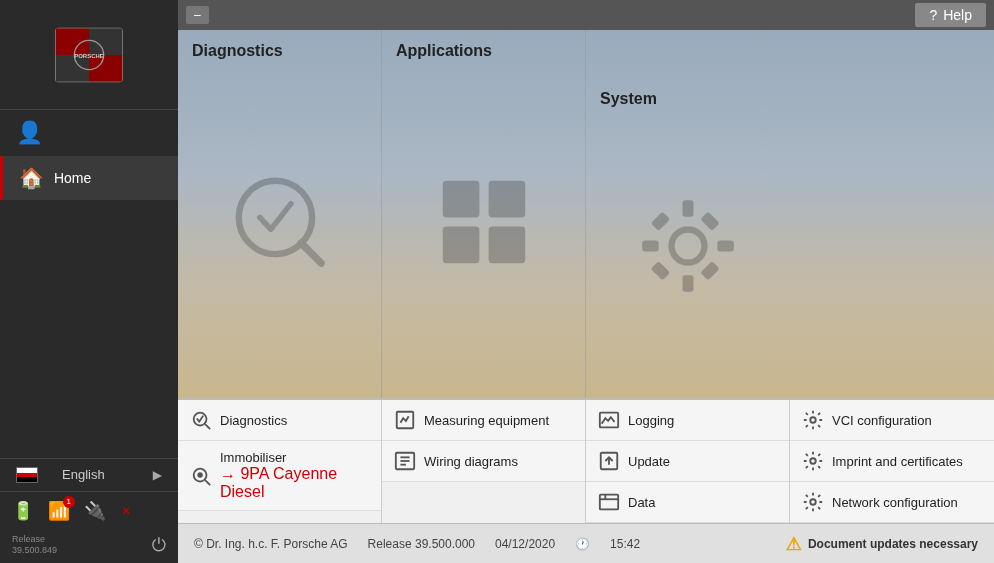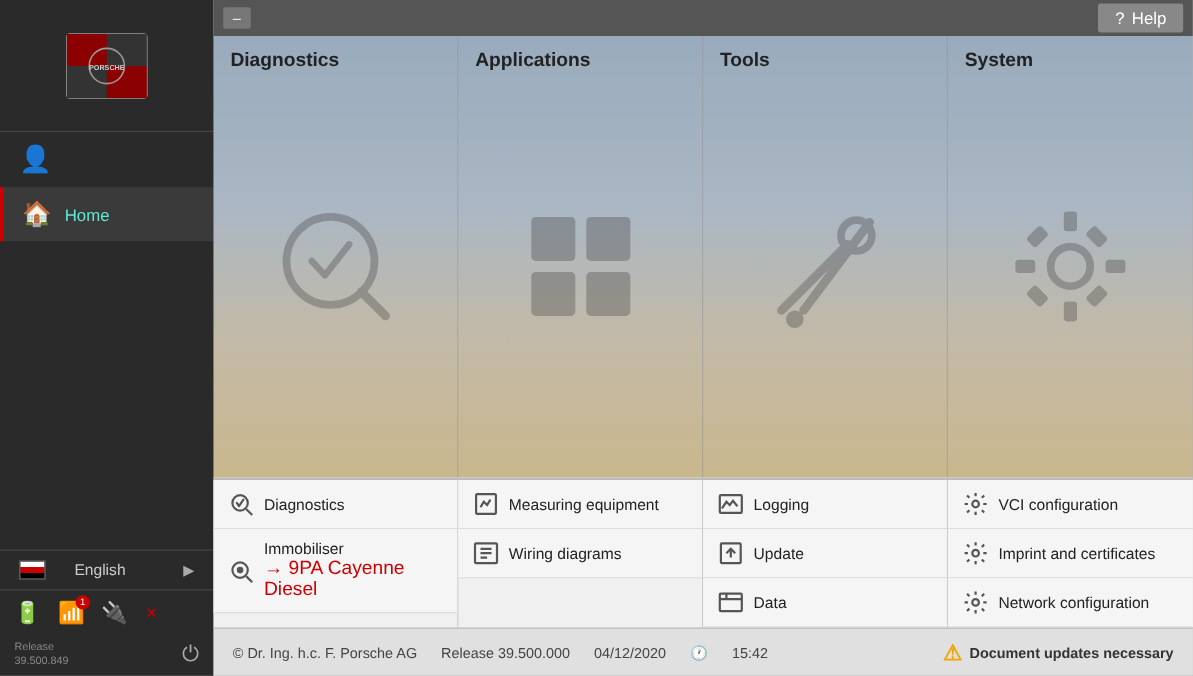--- a/index.html
+++ b/index.html
@@ -37,21 +37,21 @@
     #home-row {
       background: #3a3a3a;
       border-left: 3px solid #cc0000;
       padding: 10px 16px;
       display: flex;
       align-items: center;
       gap: 10px;
       cursor: pointer;
     }
     #home-row .home-icon { font-size: 20px; color: #ccc; }
-    #home-row .home-label { color: #5eead4; font-size: 14px; }
+    #home-row .home-label { color: #ffffff; font-size: 14px; }
 
     .sidebar-spacer { flex: 1; }
 
     #language-row {
       padding: 8px 16px;
       display: flex;
       align-items: center;
       gap: 24px;
       cursor: pointer;
       border-top: 1px solid #444;
@@ -158,21 +158,21 @@
     .hero-tile {
       display: flex;
       flex-direction: column;
       align-items: center;
       justify-content: center;
       position: relative;
       z-index: 1;
       cursor: pointer;
       border-right: 1px solid rgba(150,150,150,0.5);
     }
-    .hero-tile:last-child { border-right: none; }
+    .hero-tile:last-child { border-right: none; margin-top: 48px; }
     .hero-tile-title {
       position: absolute;
       top: 12px;
       left: 14px;
       font-size: 16px;
       font-weight: bold;
       color: #222;
     }
     .hero-icon {
       opacity: 0.3;
@@ -322,33 +322,20 @@
       <div class="hero-icon">
         <svg class="hero-svg" viewBox="0 0 120 120">
           <rect x="15" y="15" width="40" height="40" rx="4" fill="#333"></rect>
           <rect x="65" y="15" width="40" height="40" rx="4" fill="#333"></rect>
           <rect x="15" y="65" width="40" height="40" rx="4" fill="#333"></rect>
           <rect x="65" y="65" width="40" height="40" rx="4" fill="#333"></rect>
         </svg>
       </div>
     </div>
 
-    <div class="hero-tile">
-      <span class="hero-tile-title">Tools</span>
-      <div class="hero-icon">
-        <svg class="hero-svg" viewBox="0 0 120 120">
-
-          <line x1="20" y1="100" x2="80" y2="40" stroke="#333" stroke-width="8" stroke-linecap="round"></line>
-          <circle cx="88" cy="32" r="14" fill="none" stroke="#333" stroke-width="7"></circle>
-
-          <line x1="100" y1="20" x2="40" y2="100" stroke="#333" stroke-width="8" stroke-linecap="round"></line>
-          <circle cx="32" cy="108" r="8" fill="#333"></circle>
-        </svg>
-      </div>
-    </div>
 
     <div class="hero-tile">
       <span class="hero-tile-title">System</span>
       <div class="hero-icon">
         <svg class="hero-svg" viewBox="0 0 120 120">
 
           <circle cx="60" cy="60" r="18" fill="none" stroke="#333" stroke-width="7"></circle>
 
           <rect x="54" y="10" width="12" height="18" rx="3" fill="#333"></rect>
           <rect x="54" y="92" width="12" height="18" rx="3" fill="#333"></rect>

